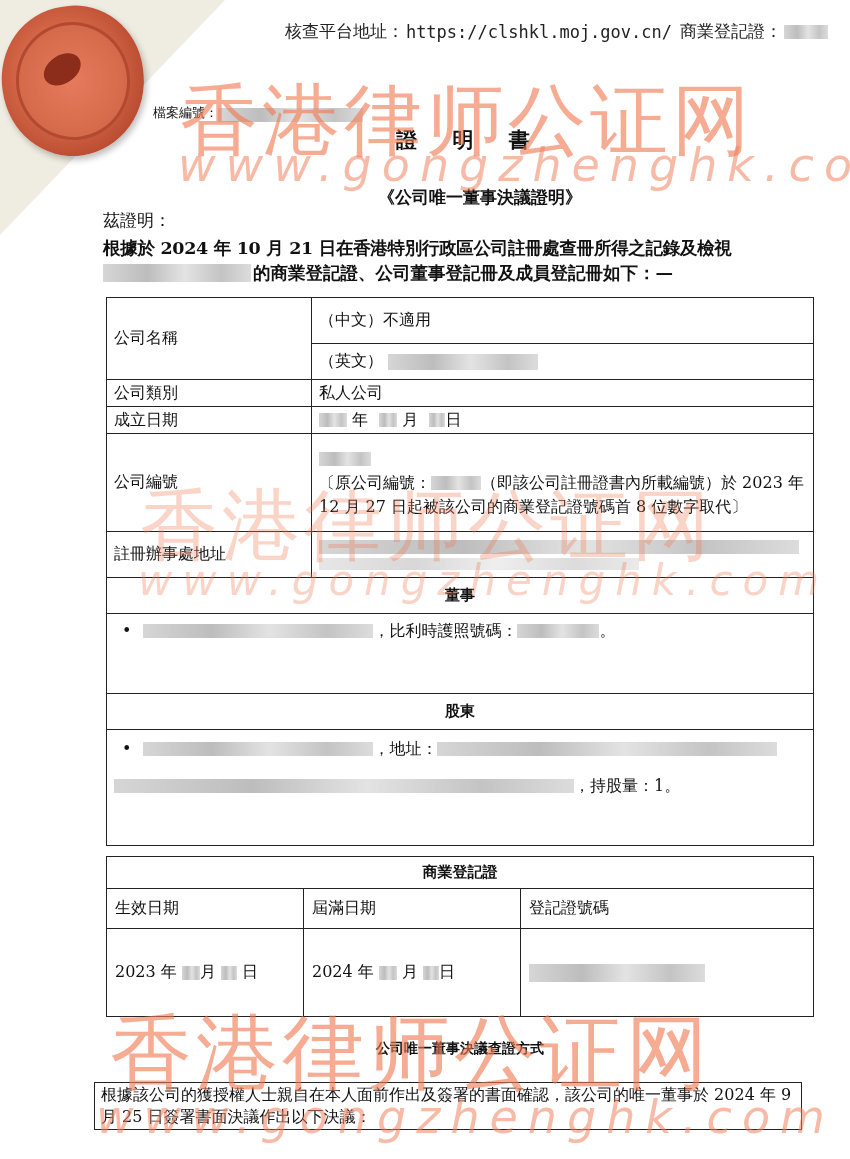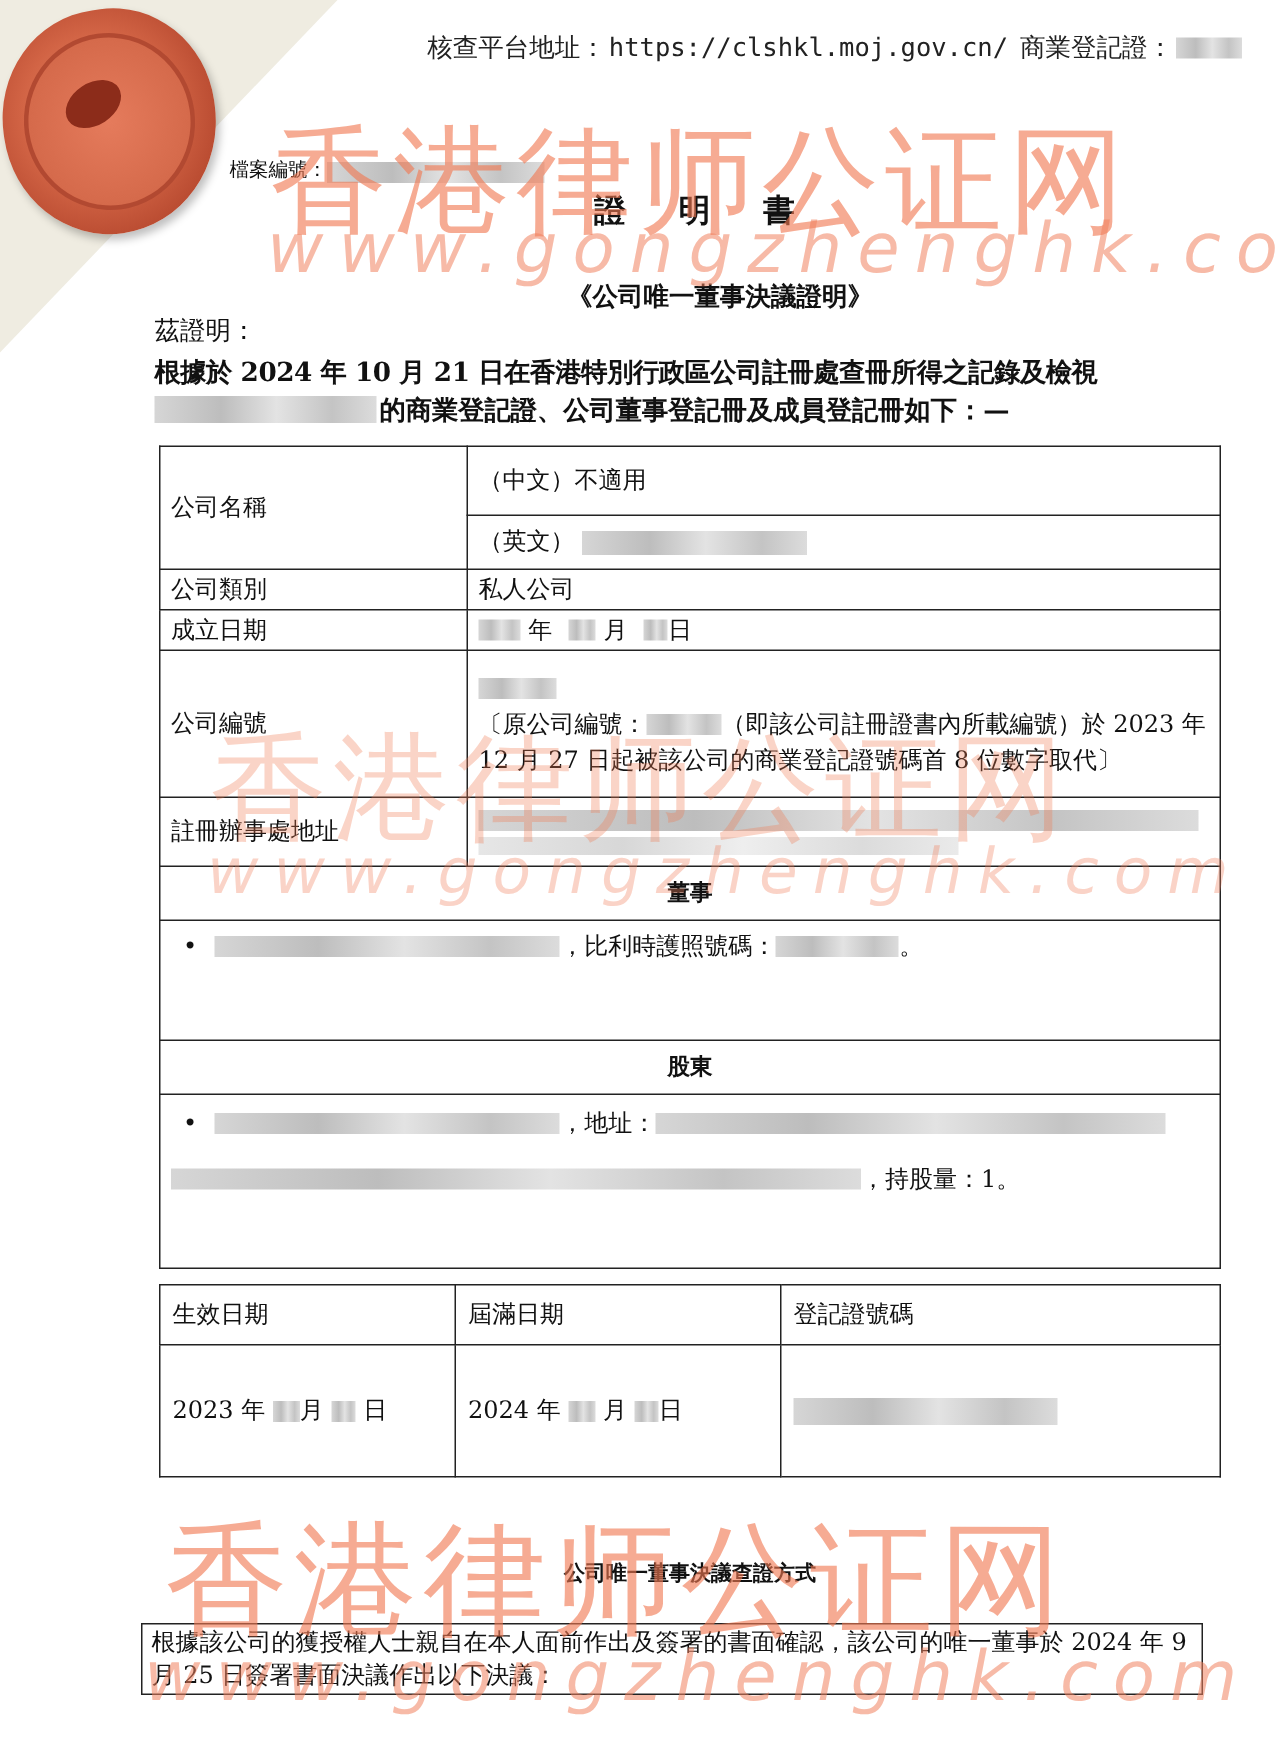--- a/index.html
+++ b/index.html
@@ -207,20 +207,23 @@
           <span class="redacted" style="width:460px;height:14px"></span>
           <span>，持股量：1。</span>
         </div>
       </td>
     </tr>
   </tbody>
     </table>
 
   <table class="biz-table">
     <tbody>
+        <tr style="height:32px">
+      <td colspan="3" class="section-header">商業登記證</td>
+    </tr>
     <tr style="height:40px">
       <td style="width:180px">生效日期</td>
       <td style="width:200px">屆滿日期</td>
       <td>登記證號碼</td>
     </tr>
     <tr style="height:88px">
       <td>
         <span>2023 年</span>
         <span class="redacted" style="width:18px;height:14px"></span><span>月</span>
         <span class="redacted" style="width:16px;height:14px"></span>

